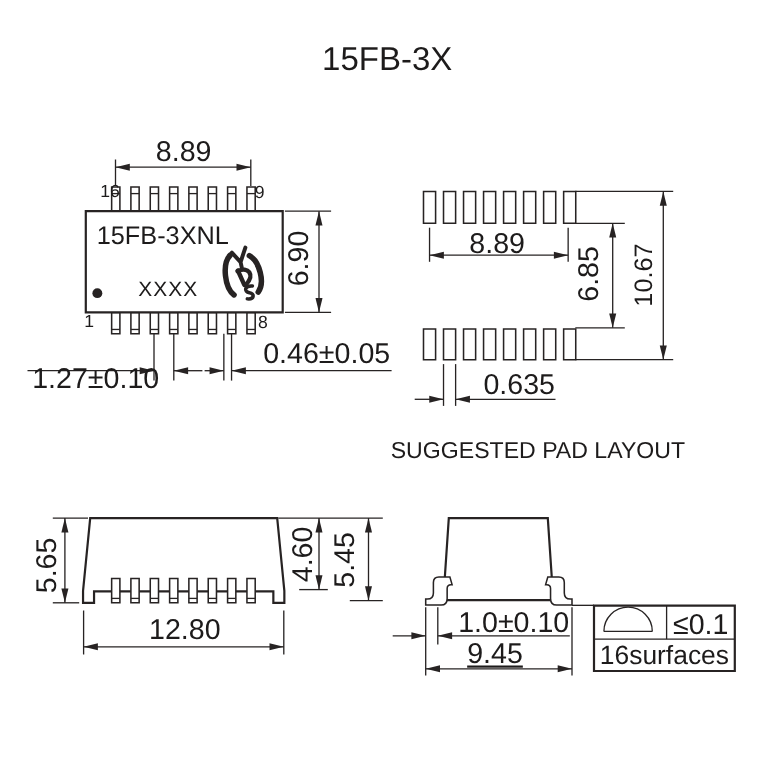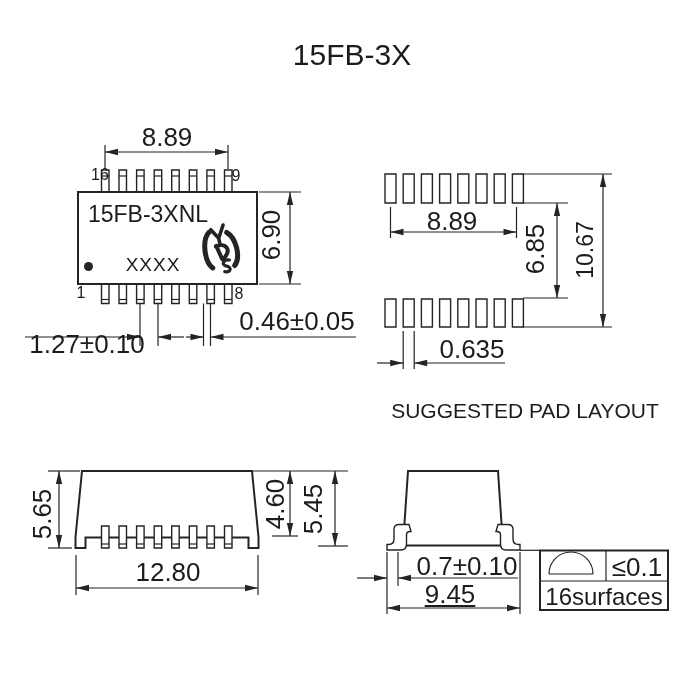--- a/index.html
+++ b/index.html
@@ -262,25 +262,25 @@
 <div class="t" style="left:148px;top:214px;font-size:23px;">15FB-3XNL</div>
 <div class="t" style="left:153px;top:264px;font-size:19px;letter-spacing:1px;">XXXX</div>
 <div class="t rot" style="left:271px;top:235px;font-size:26px;">6.90</div>
 <div class="t" style="left:87px;top:320px;font-size:26px;margin-top:24px;">1.27±0.10</div>
 <div class="t" style="left:297px;top:321px;font-size:26px;text-align:center;">0.46±0.05</div>
 
 <div class="t" style="left:452px;top:221px;font-size:26px;">8.89</div>
 <div class="t rot" style="left:535px;top:249px;font-size:26px;">6.85</div>
 <div class="t rot" style="left:585px;top:250px;font-size:23px;">10.67</div>
 <div class="t" style="left:472px;top:349px;font-size:26px;">0.635</div>
-<div class="t" style="left:489px;top:410px;font-size:21px;margin-left:36px;">SUGGESTED PAD LAYOUT</div>
+<div class="t" style="left:489px;top:410px;font-size:21px;">SUGGESTED PAD LAYOUT</div>
 
 <div class="t rot" style="left:42px;top:514px;font-size:26px;">5.65</div>
 <div class="t rot" style="left:275px;top:504px;font-size:26px;">4.60</div>
 <div class="t rot" style="left:313px;top:509px;font-size:26px;">5.45</div>
 <div class="t" style="left:168px;top:572px;font-size:26px;">12.80</div>
 
-<div class="t" style="left:467px;top:566px;font-size:26px;">0.7±0.10</div>
+<div class="t" style="left:467px;top:566px;font-size:26px;">1.0±0.10</div>
 <div class="t" style="left:450px;top:594px;font-size:26px;text-decoration:underline;">9.45</div>
 <div class="t" style="left:637px;top:567px;font-size:26px;">≤0.1</div>
 <div class="t" style="left:604px;top:597px;font-size:24px;">16surfaces</div>
 
 </div>
 
 </body></html>

